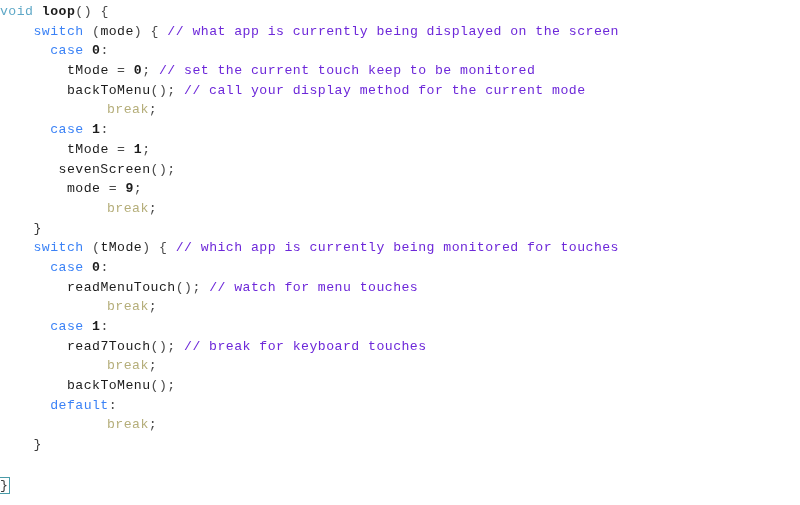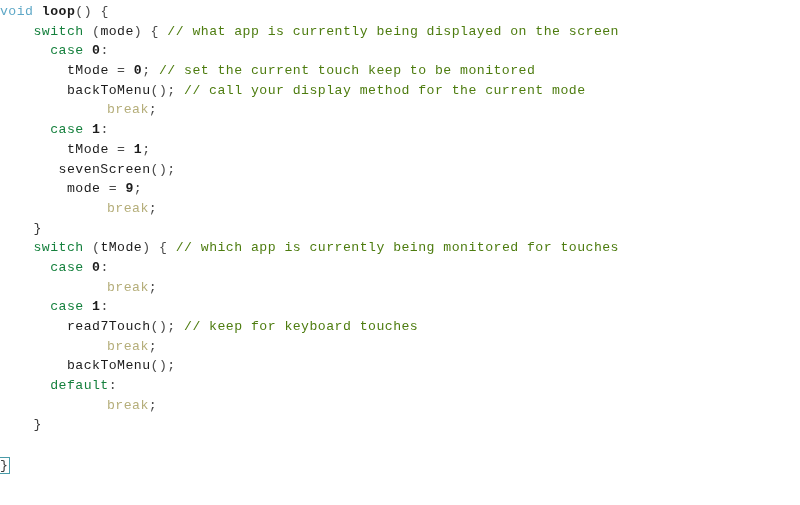--- a/index.html
+++ b/index.html
@@ -31,28 +31,28 @@
     height: 19.7px;
     line-height: 19.7px;
     font-size: 13.2px;
     letter-spacing: 0.45px;
     white-space: pre;
     color: #1a1a1a;
     font-family: "Liberation Mono", "DejaVu Sans Mono", monospace;
   }
   .tok { white-space: pre; }
   .tok-type      { color: #5fa8c7; }
-  .tok-control   { color: #15803d; }
+  .tok-control   { color: #3b82f6; }
   .tok-break     { color: #b5ae7a; margin-left: 40px; }
   .tok-func      { color: #1c1c1c; font-weight: bold; }
   .tok-ident     { color: #1c1c1c; font-weight: normal; }
   .tok-plain     { color: #2b2b2b; }
   .tok-punct     { color: #4a4a4a; }
   .tok-number    { color: #1c1c1c; font-weight: bold; }
-  .tok-comment   { color: #4d7c0f; font-family: Liberation Mono, monospace; }
+  .tok-comment   { color: #6d28d9; font-family: Liberation Mono, monospace; }
   .tok-brace     { color: #3a3a3a; }
 
   .brace-match {
     display: inline-block;
     border: 1px solid #4a9ba8;
     padding: 0 1px;
     margin: 0 -2px;
     line-height: 15px;
     position: relative;
     top: 1px;
@@ -70,23 +70,24 @@
       <div class="code-line"><span class="tok tok-plain">        </span><span class="tok tok-ident">backToMenu</span><span class="tok tok-punct">(); </span><span class="tok tok-comment">// call your display method for the current mode</span></div>
       <div class="code-line"><span class="tok tok-plain">        </span><span class="tok tok-break">break</span><span class="tok tok-punct">;</span></div>
       <div class="code-line"><span class="tok tok-plain">      </span><span class="tok tok-control">case</span><span class="tok tok-plain"> </span><span class="tok tok-number">1</span><span class="tok tok-punct">:</span></div>
       <div class="code-line"><span class="tok tok-plain">        </span><span class="tok tok-ident">tMode</span><span class="tok tok-punct"> = </span><span class="tok tok-number">1</span><span class="tok tok-punct">;</span></div>
       <div class="code-line"><span class="tok tok-plain">       </span><span class="tok tok-ident">sevenScreen</span><span class="tok tok-punct">();</span></div>
       <div class="code-line"><span class="tok tok-plain">        </span><span class="tok tok-ident">mode</span><span class="tok tok-punct"> = </span><span class="tok tok-number">9</span><span class="tok tok-punct">;</span></div>
       <div class="code-line"><span class="tok tok-plain">        </span><span class="tok tok-break">break</span><span class="tok tok-punct">;</span></div>
       <div class="code-line"><span class="tok tok-plain">    </span><span class="tok tok-brace">}</span></div>
       <div class="code-line"><span class="tok tok-plain">    </span><span class="tok tok-control">switch</span><span class="tok tok-punct"> (</span><span class="tok tok-ident">tMode</span><span class="tok tok-punct">) { </span><span class="tok tok-comment">// which app is currently being monitored for touches</span></div>
       <div class="code-line"><span class="tok tok-plain">      </span><span class="tok tok-control">case</span><span class="tok tok-plain"> </span><span class="tok tok-number">0</span><span class="tok tok-punct">:</span></div>
+      <div class="code-line"><span class="tok tok-plain">        </span><span class="tok tok-ident">readMenuTouch</span><span class="tok tok-punct">(); </span><span class="tok tok-comment">// watch for menu touches</span></div>
       <div class="code-line"><span class="tok tok-plain">        </span><span class="tok tok-break">break</span><span class="tok tok-punct">;</span></div>
       <div class="code-line"><span class="tok tok-plain">      </span><span class="tok tok-control">case</span><span class="tok tok-plain"> </span><span class="tok tok-number">1</span><span class="tok tok-punct">:</span></div>
-      <div class="code-line"><span class="tok tok-plain">        </span><span class="tok tok-ident">read7Touch</span><span class="tok tok-punct">(); </span><span class="tok tok-comment">// keep for keyboard touches</span></div>
+      <div class="code-line"><span class="tok tok-plain">        </span><span class="tok tok-ident">read7Touch</span><span class="tok tok-punct">(); </span><span class="tok tok-comment">// break for keyboard touches</span></div>
       <div class="code-line"><span class="tok tok-plain">        </span><span class="tok tok-break">break</span><span class="tok tok-punct">;</span></div>
       <div class="code-line"><span class="tok tok-plain">        </span><span class="tok tok-ident">backToMenu</span><span class="tok tok-punct">();</span></div>
       <div class="code-line"><span class="tok tok-plain">      </span><span class="tok tok-control">default</span><span class="tok tok-punct">:</span></div>
       <div class="code-line"><span class="tok tok-plain">        </span><span class="tok tok-break">break</span><span class="tok tok-punct">;</span></div>
       <div class="code-line"><span class="tok tok-plain">    </span><span class="tok tok-brace">}</span></div>
       <div class="code-line">&nbsp;</div>
       <div class="code-line"><span class="brace-match"><span class="tok tok-brace">}</span></span></div>
     </div>
 </div>
 

